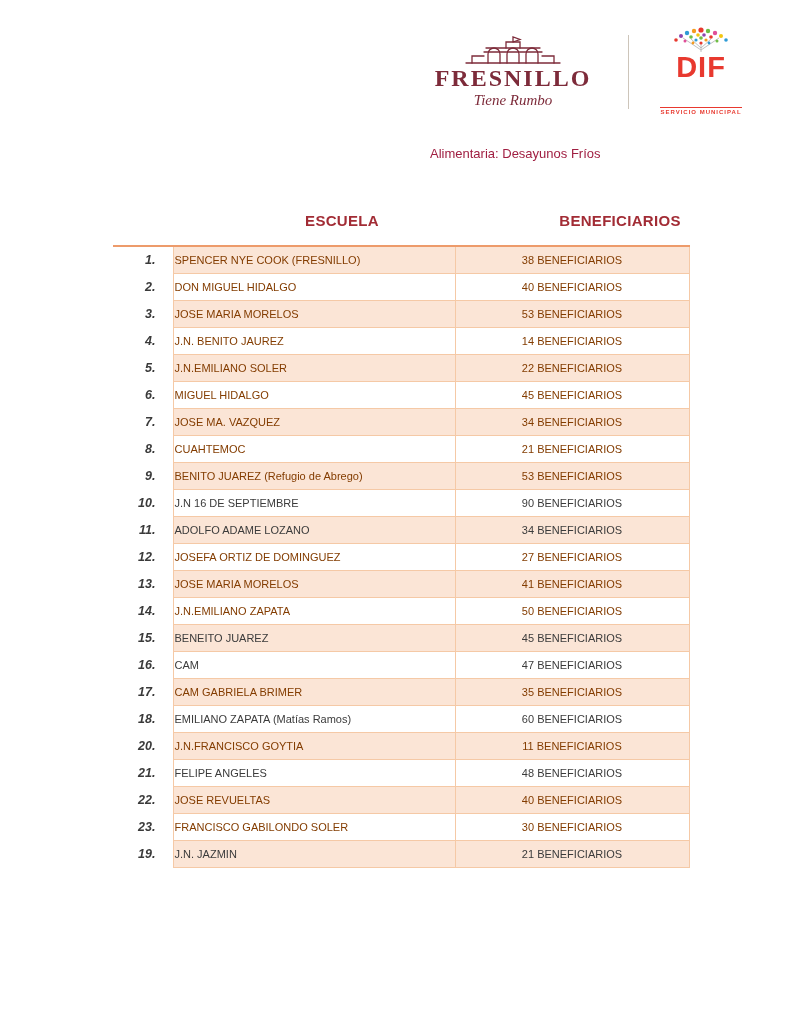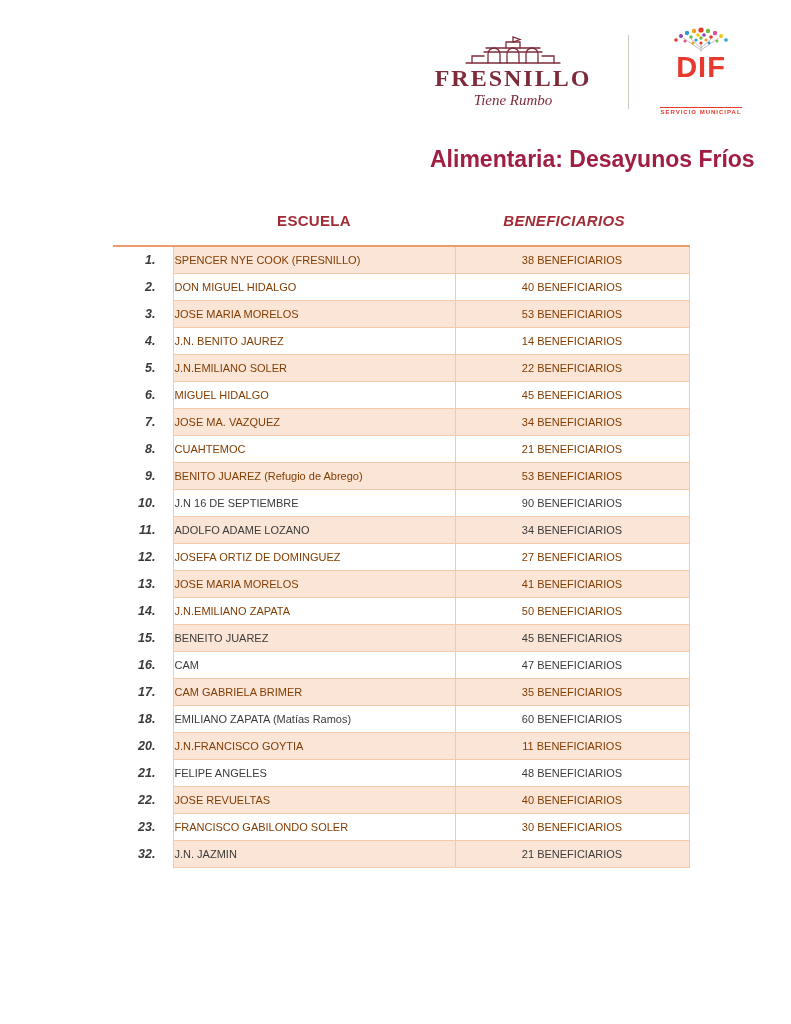--- a/index.html
+++ b/index.html
@@ -27,31 +27,31 @@
     letter-spacing:1px;
   }
   .dif-sub{
     color:var(--dif-red,#E8392F);font-size:6px;font-weight:700;letter-spacing:1px;
     margin-top:2px;border-top:1px solid var(--dif-red,#E8392F);padding-top:1px;
     display:inline-block;
   }
   
   .title{
     position:absolute;top:146px;left:430px;margin:0;
-    font-size:23px;font-weight:700;color:var(--title,#A01E41);
+    font-size:13px;font-weight:400;color:var(--title,#A01E41);
   }
   
   .table-wrap{position:absolute;top:212px;left:113px;width:560px;}
   .col-headers{
     display:grid;grid-template-columns:60px 282px 218px;
     font-weight:700;font-size:15px;color:var(--header-text,#A22C35);
-    margin-bottom:16px;letter-spacing:0.3px;
+    margin-bottom:16px;letter-spacing:0.3px;gap:28px;
   }
   .ch-escuela{grid-column:2;text-align:center;}
-  .ch-benef{grid-column:3;text-align:center;font-style:italic;}
+  .ch-benef{grid-column:3;text-align:center;}
   table.data-table{
     border-collapse:collapse;width:560px;table-layout:fixed;
     border-top:2px solid var(--top-rule,#ED9B6B);
   }
   td{height:27px;font-size:11px;vertical-align:middle;}
   td.num{
     width:60px;text-align:right;padding-right:17px;box-sizing:border-box;
     font-weight:700;font-style:italic;font-size:12.5px;color:var(--number-text,#3A3A3A);
   }
   td.school{
@@ -231,21 +231,21 @@
             <td class="num">22.</td>
             <td class="school">JOSE REVUELTAS</td>
             <td class="benef">40 BENEFICIARIOS</td>
           </tr>
           <tr>
             <td class="num">23.</td>
             <td class="school">FRANCISCO GABILONDO SOLER</td>
             <td class="benef">30 BENEFICIARIOS</td>
           </tr>
           <tr class="dark">
-            <td class="num">32.</td>
+            <td class="num">19.</td>
             <td class="school">J.N. JAZMIN</td>
             <td class="benef">21 BENEFICIARIOS</td>
           </tr>
         </tbody>
     </table>
   </div>
 
 </div>
 
 </body></html>

